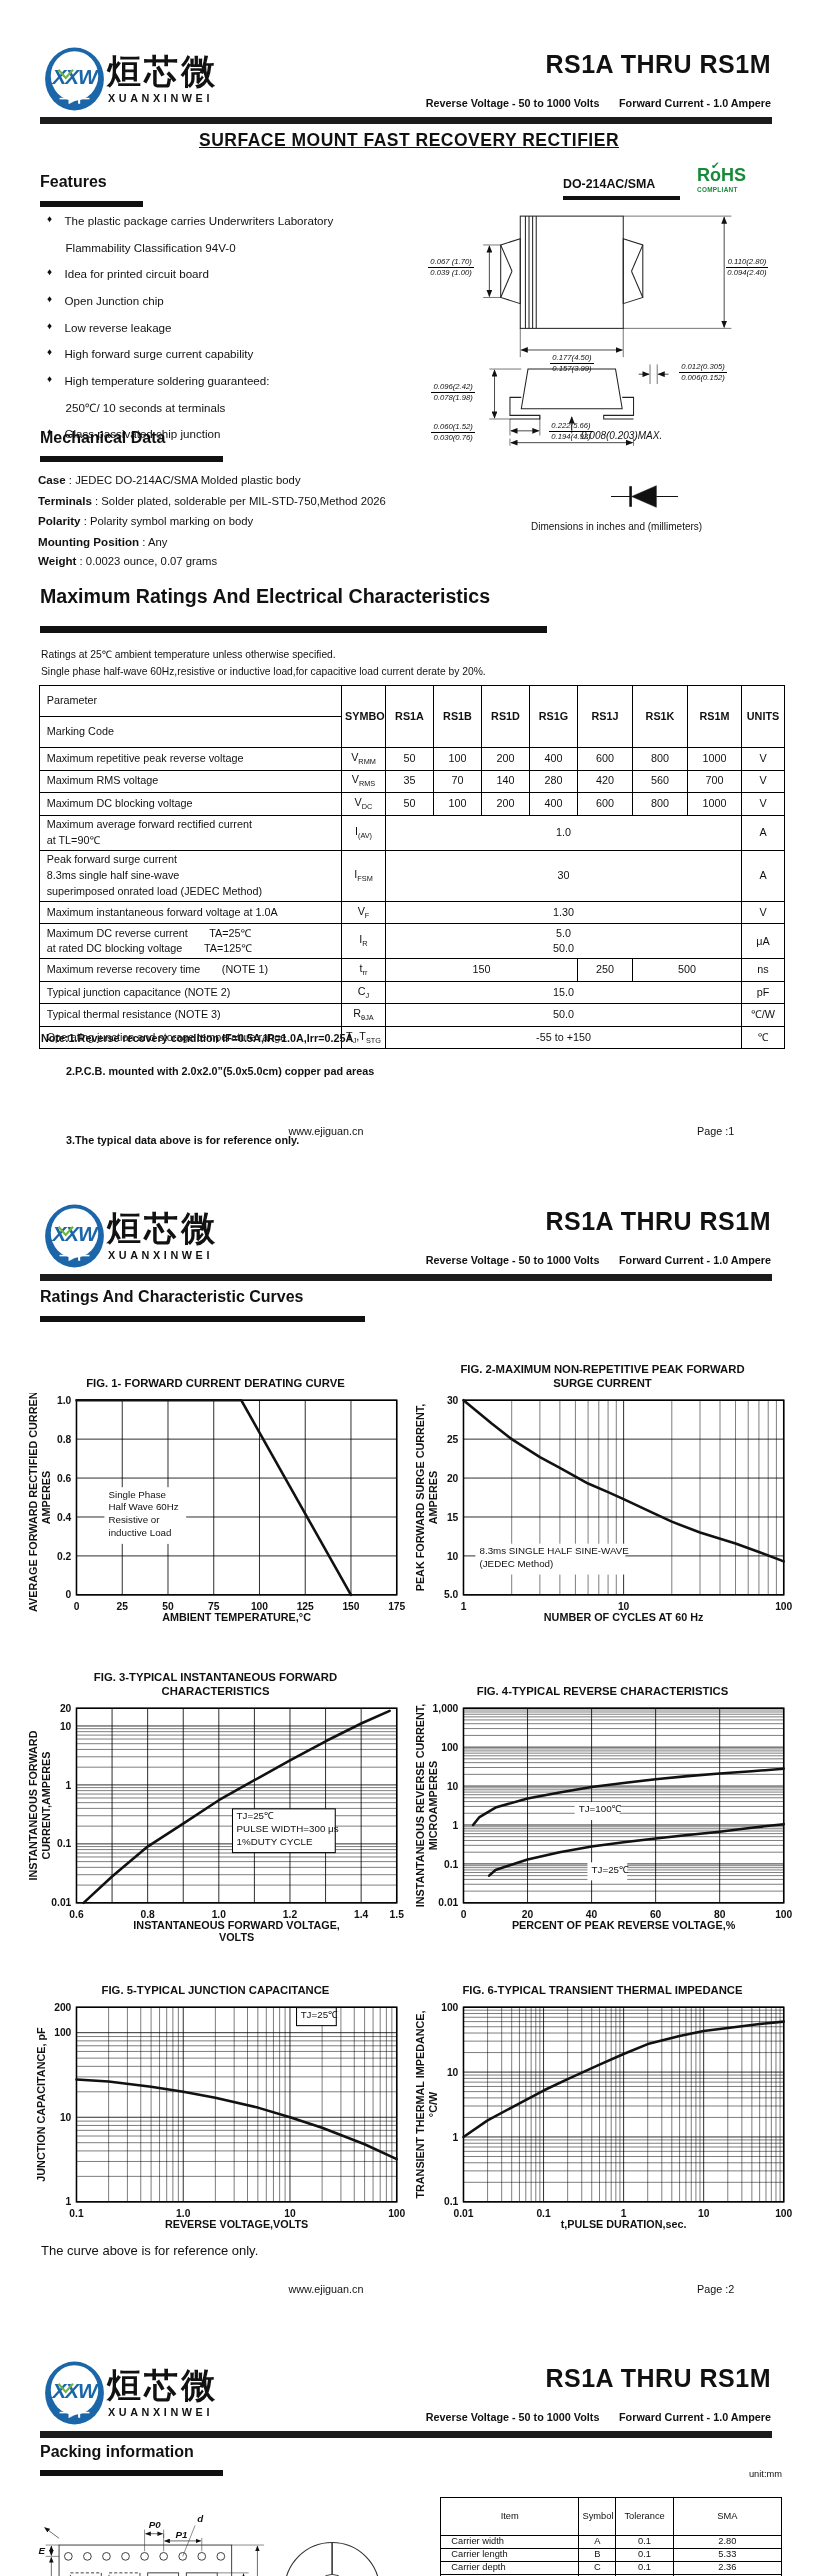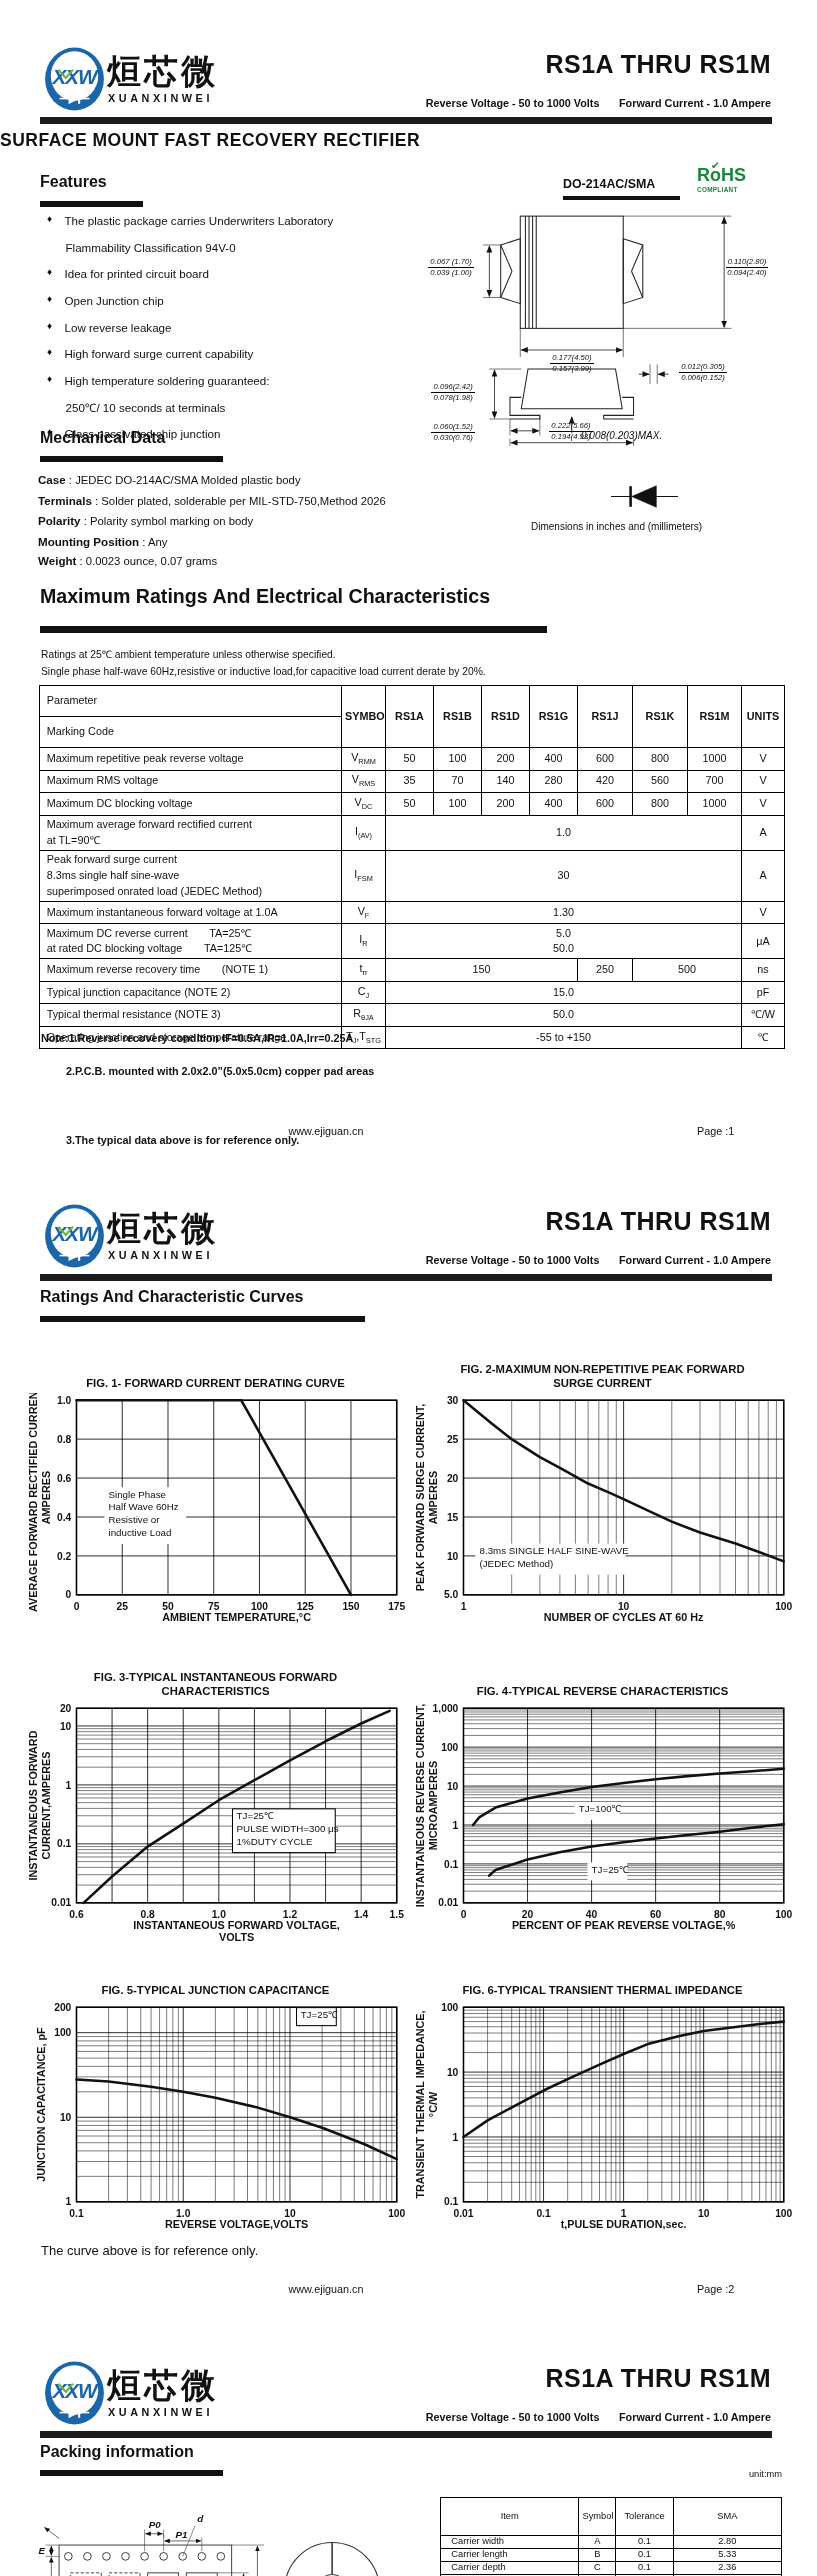--- a/index.html
+++ b/index.html
@@ -14,21 +14,21 @@
   .hdr-title{right:47px;top:50px;font-size:25px;font-weight:bold;letter-spacing:0.5px;}
   .hdr-sub{right:47px;top:97px;font-size:10.8px;font-weight:bold;}
   .hdr-sub .gap{margin-left:19.6px;}
   .bar{left:40px;top:117px;width:732px;height:7.2px;background:#1c1c1c;}
   .footer-site{left:0;width:652px;text-align:center;font-size:10.8px;}
   .footer-page{left:697px;font-size:10.8px;}
   
   .h-sec{font-size:16px;font-weight:bold;}
   .h-rule{height:5.7px;background:#111;}
   
-  .prod-title{left:0;top:130px;width:818px;text-align:left;font-size:17.5px;font-weight:bold;letter-spacing:0.5px;}
+  .prod-title{left:0;top:130px;width:818px;text-align:center;font-size:17.5px;font-weight:bold;letter-spacing:0.5px;text-decoration:underline;}
   .feat-list{left:47px;top:208px;width:355px;list-style:none;margin:0;padding:0;}
   .feat-list li{position:relative;padding-left:17.5px;font-size:11.6px;line-height:2.3;}
   .feat-list .blt{position:absolute;left:0;top:0;font-size:9.8px;}
   .feat-list .l2{margin-left:1px;}
   .rohs-main{font-size:18px;font-weight:bold;color:#178a3a;line-height:1;}
   .rohs-check{position:absolute;left:14px;top:-7.2px;font-size:10.3px;color:#178a3a;}
   .rohs-sub{font-size:6.4px;font-weight:bold;color:#178a3a;letter-spacing:0.3px;margin-top:1.5px;}
   .pkg-label{left:563px;top:177px;font-size:12.4px;font-weight:bold;}
   .pkg-label-rule{left:563px;top:196px;width:117px;height:4.1px;background:#111;}
   .dim{position:absolute;text-align:center;font-style:italic;font-size:7.7px;line-height:1.35;width:62px;}

